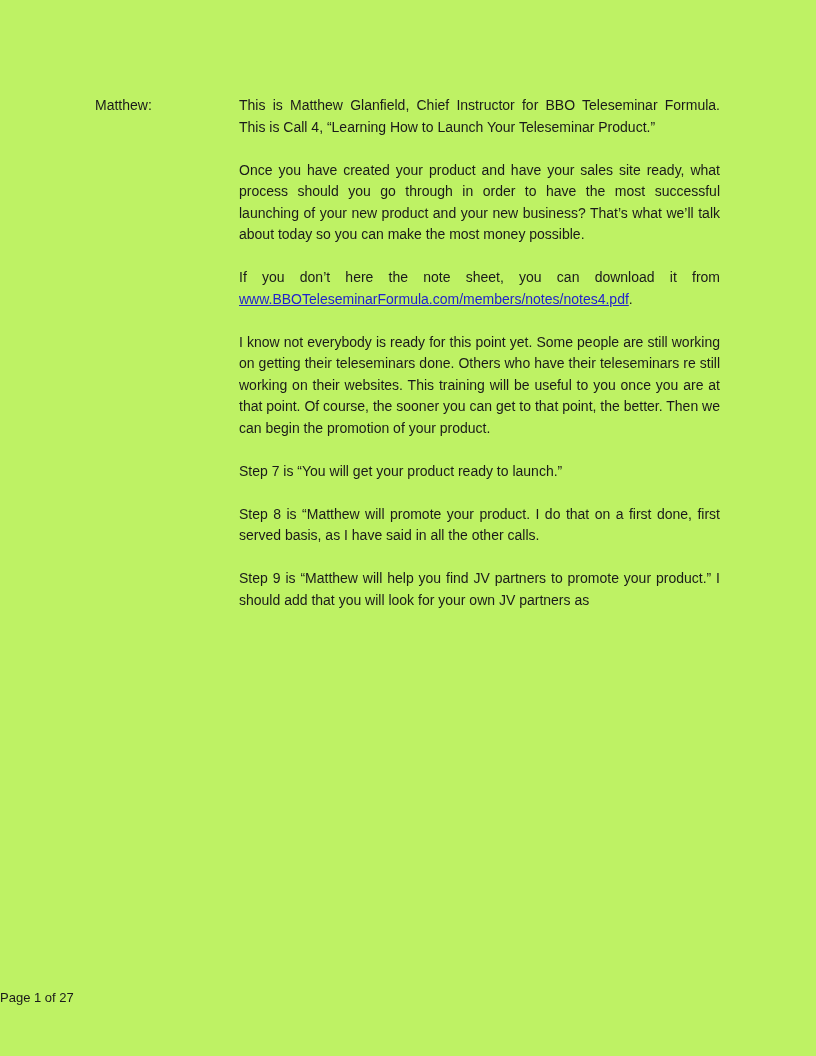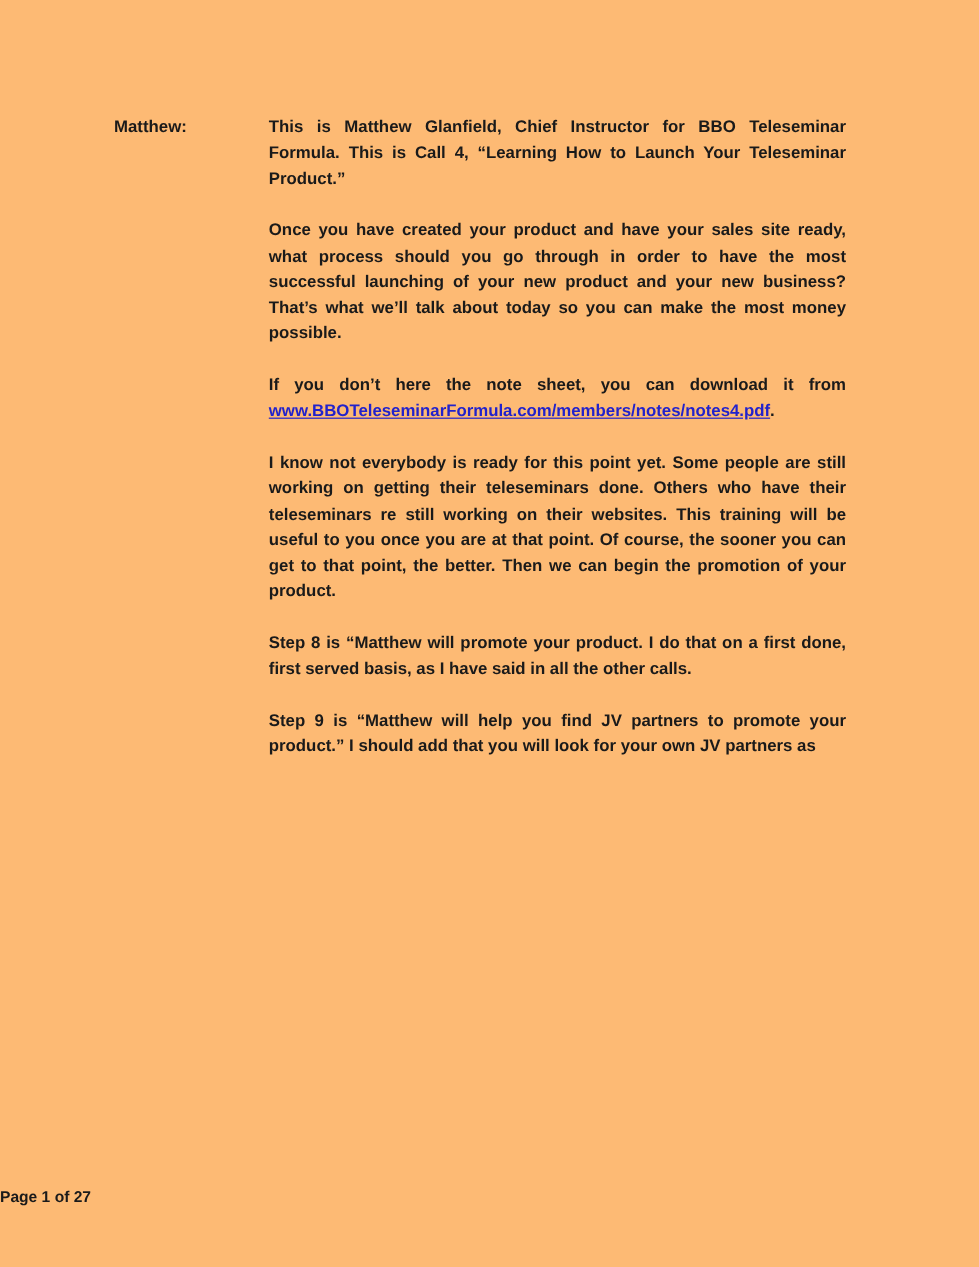--- a/index.html
+++ b/index.html
@@ -8,34 +8,33 @@
     width: 816px;
     height: 1056px;
     position: relative;
     font-family: "Liberation Sans", "DejaVu Sans", sans-serif;
     color: #1a1a1a;
     overflow: hidden;
   }
   .page {
     position: absolute;
     inset: 0;
-    background: #fdba74;
-    font-weight: bold;
+    background: #bef264;
   }
   .speaker-label {
     position: absolute;
     left: 95px;
     top: 95px;
     font-size: 14px;
     line-height: 21.5px;
     white-space: nowrap;
   }
   .transcript-body {
     position: absolute;
-    left: 224px;
+    left: 239px;
     top: 95px;
     width: 481px;
     font-size: 14px;
     line-height: 21.5px;
     text-align: justify;
   }
   .transcript-body p {
     margin: 0 0 21.5px 0;
   }
   .transcript-body p:last-child { margin-bottom: 0; }
@@ -60,19 +59,20 @@
 
 <div class="page">
 
   <div class="speaker-label">Matthew:</div>
 
   <div class="transcript-body">
       <p><span>This is Matthew Glanfield, Chief Instructor for BBO Teleseminar Formula. This is Call 4, “Learning How to Launch Your Teleseminar Product.”</span></p>
       <p><span>Once you have created your product and have your sales site ready, what process should you go through in order to have the most successful launching of your new product and your new business? That’s what we’ll talk about today so you can make the most money possible.</span></p>
       <p><span>If you don’t here the note sheet, you can download it from </span><a href="#" class="doc-link" style="color: rgb(34, 34, 204);">www.BBOTeleseminarFormula.com/members/notes/notes4.pdf</a><span>.</span></p>
       <p><span>I know not everybody is ready for this point yet. Some people are still working on getting their teleseminars done. Others who have their teleseminars re still working on their websites. This training will be useful to you once you are at that point. Of course, the sooner you can get to that point, the better. Then we can begin the promotion of your product.</span></p>
+      <p><span>Step 7 is “You will get your product ready to launch.”</span></p>
       <p><span>Step 8 is “Matthew will promote your product. I do that on a first done, first served basis, as I have said in all the other calls.</span></p>
       <p><span>Step 9 is “Matthew will help you find JV partners to promote your product.” I should add that you will look for your own JV partners as</span></p>
     </div>
 
   <div class="page-footer">Page 1 of 27</div>
 
 </div>
 
 </body></html>

